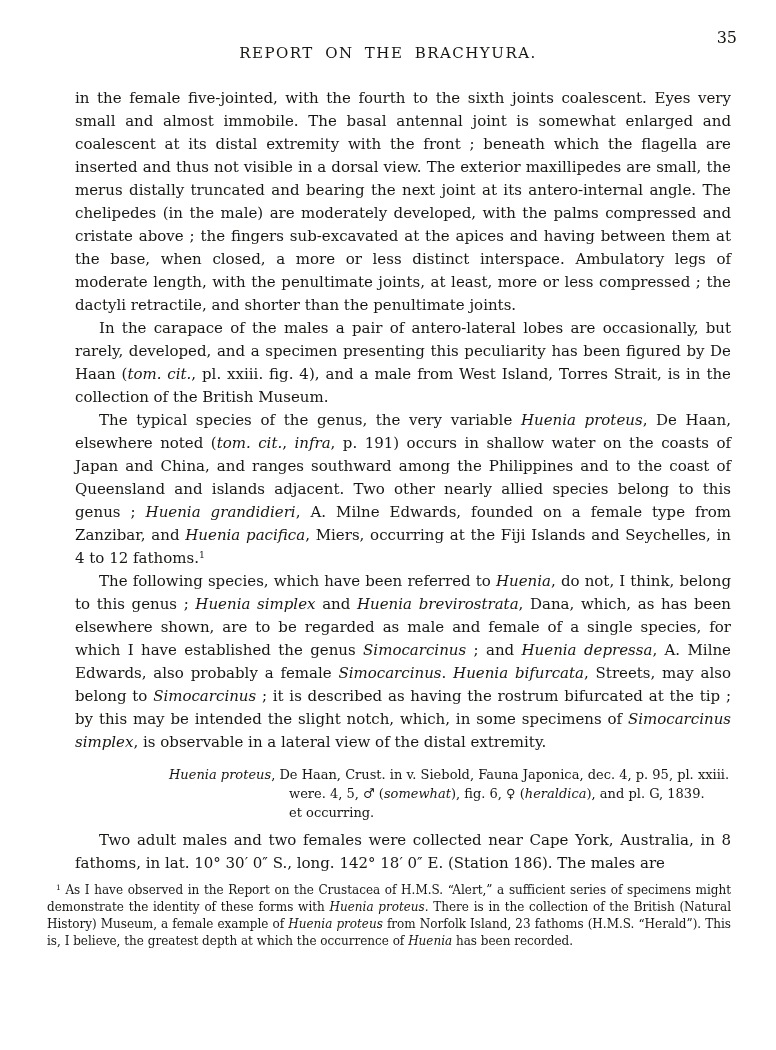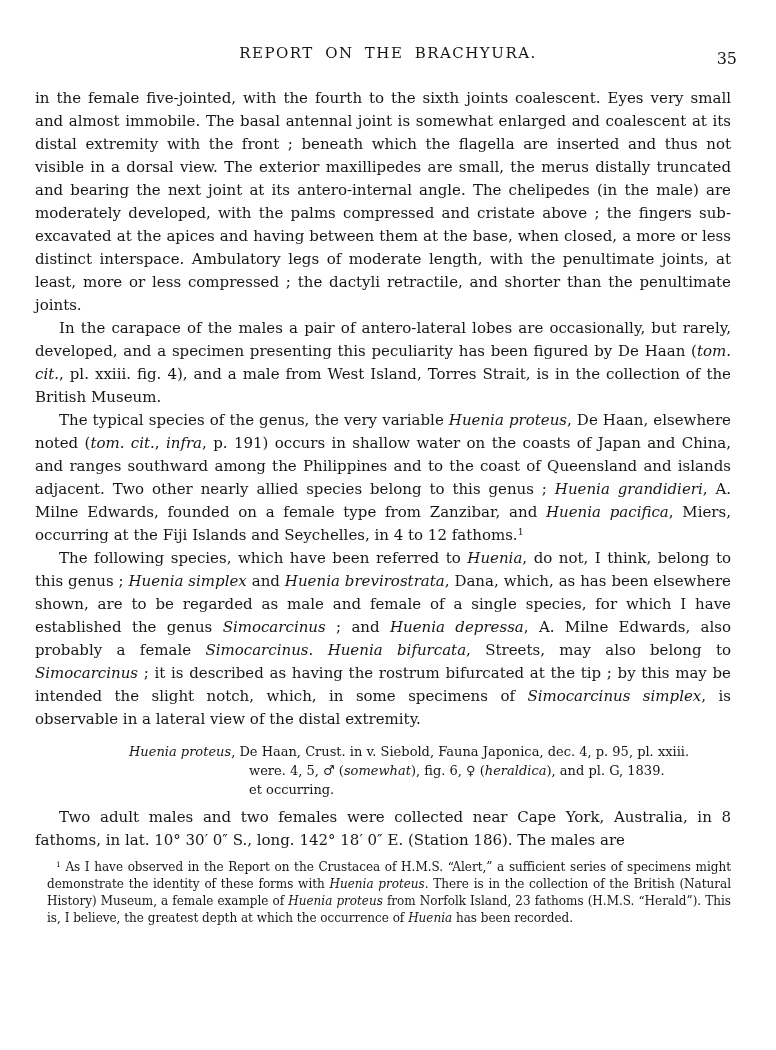--- a/index.html
+++ b/index.html
@@ -22,26 +22,26 @@
     height: 22px;
   }
   .title {
     text-align: center;
     font-size: 15px;
     letter-spacing: 1.5px;
     word-spacing: 5px;
   }
   .page-number {
     position: absolute;
-    top: 49px;
+    top: 28px;
     right: 39px;
     font-size: 16px;
   }
   .body-text {
-    margin: 21px 45px 0 35px;
+    margin: 21px 45px 0 75px;
     font-size: 15px;
     line-height: 23px;
     text-align: justify;
   }
   p.para {
     margin: 0;
     text-indent: 24px;
   }
   p.para.noindent {
     text-indent: 0;

